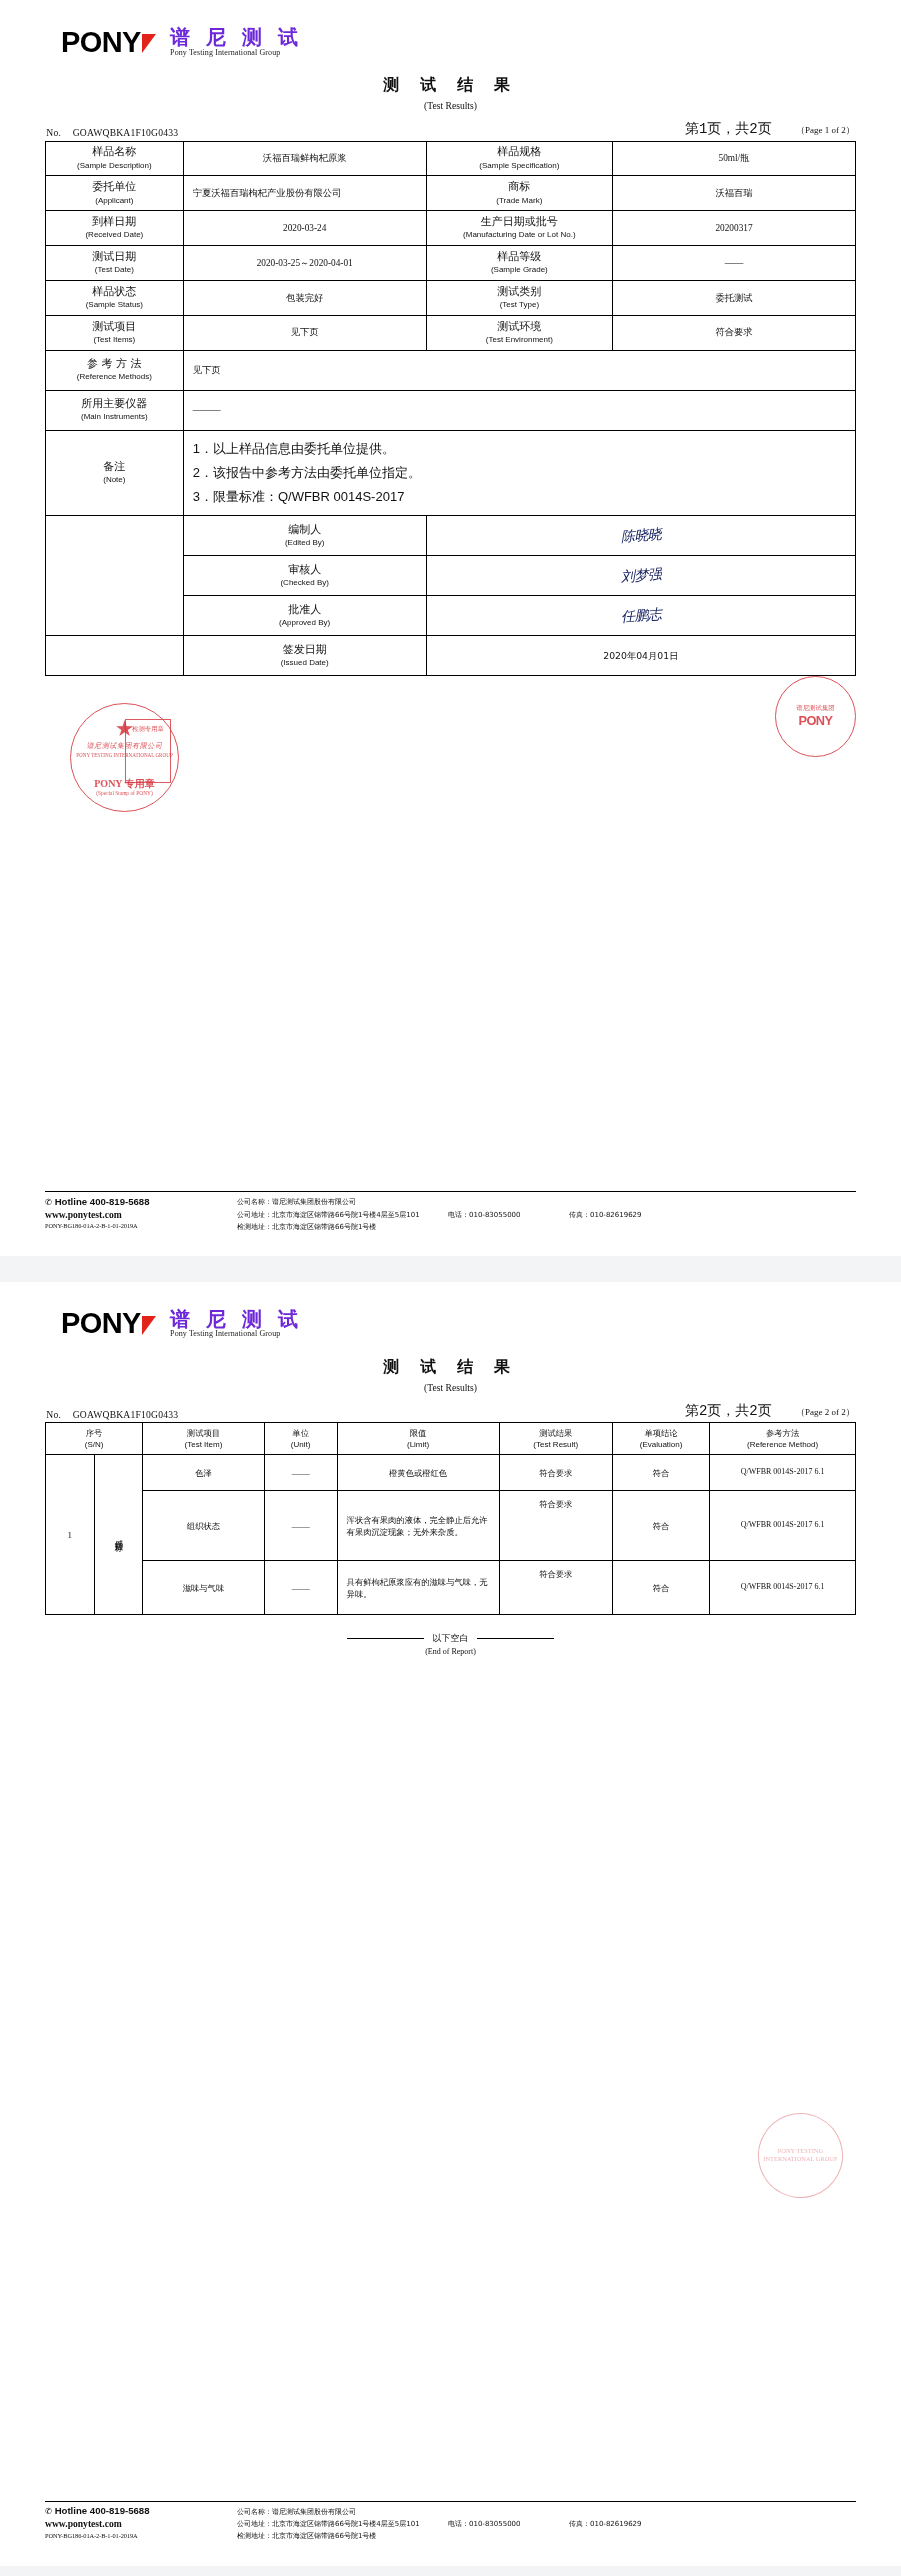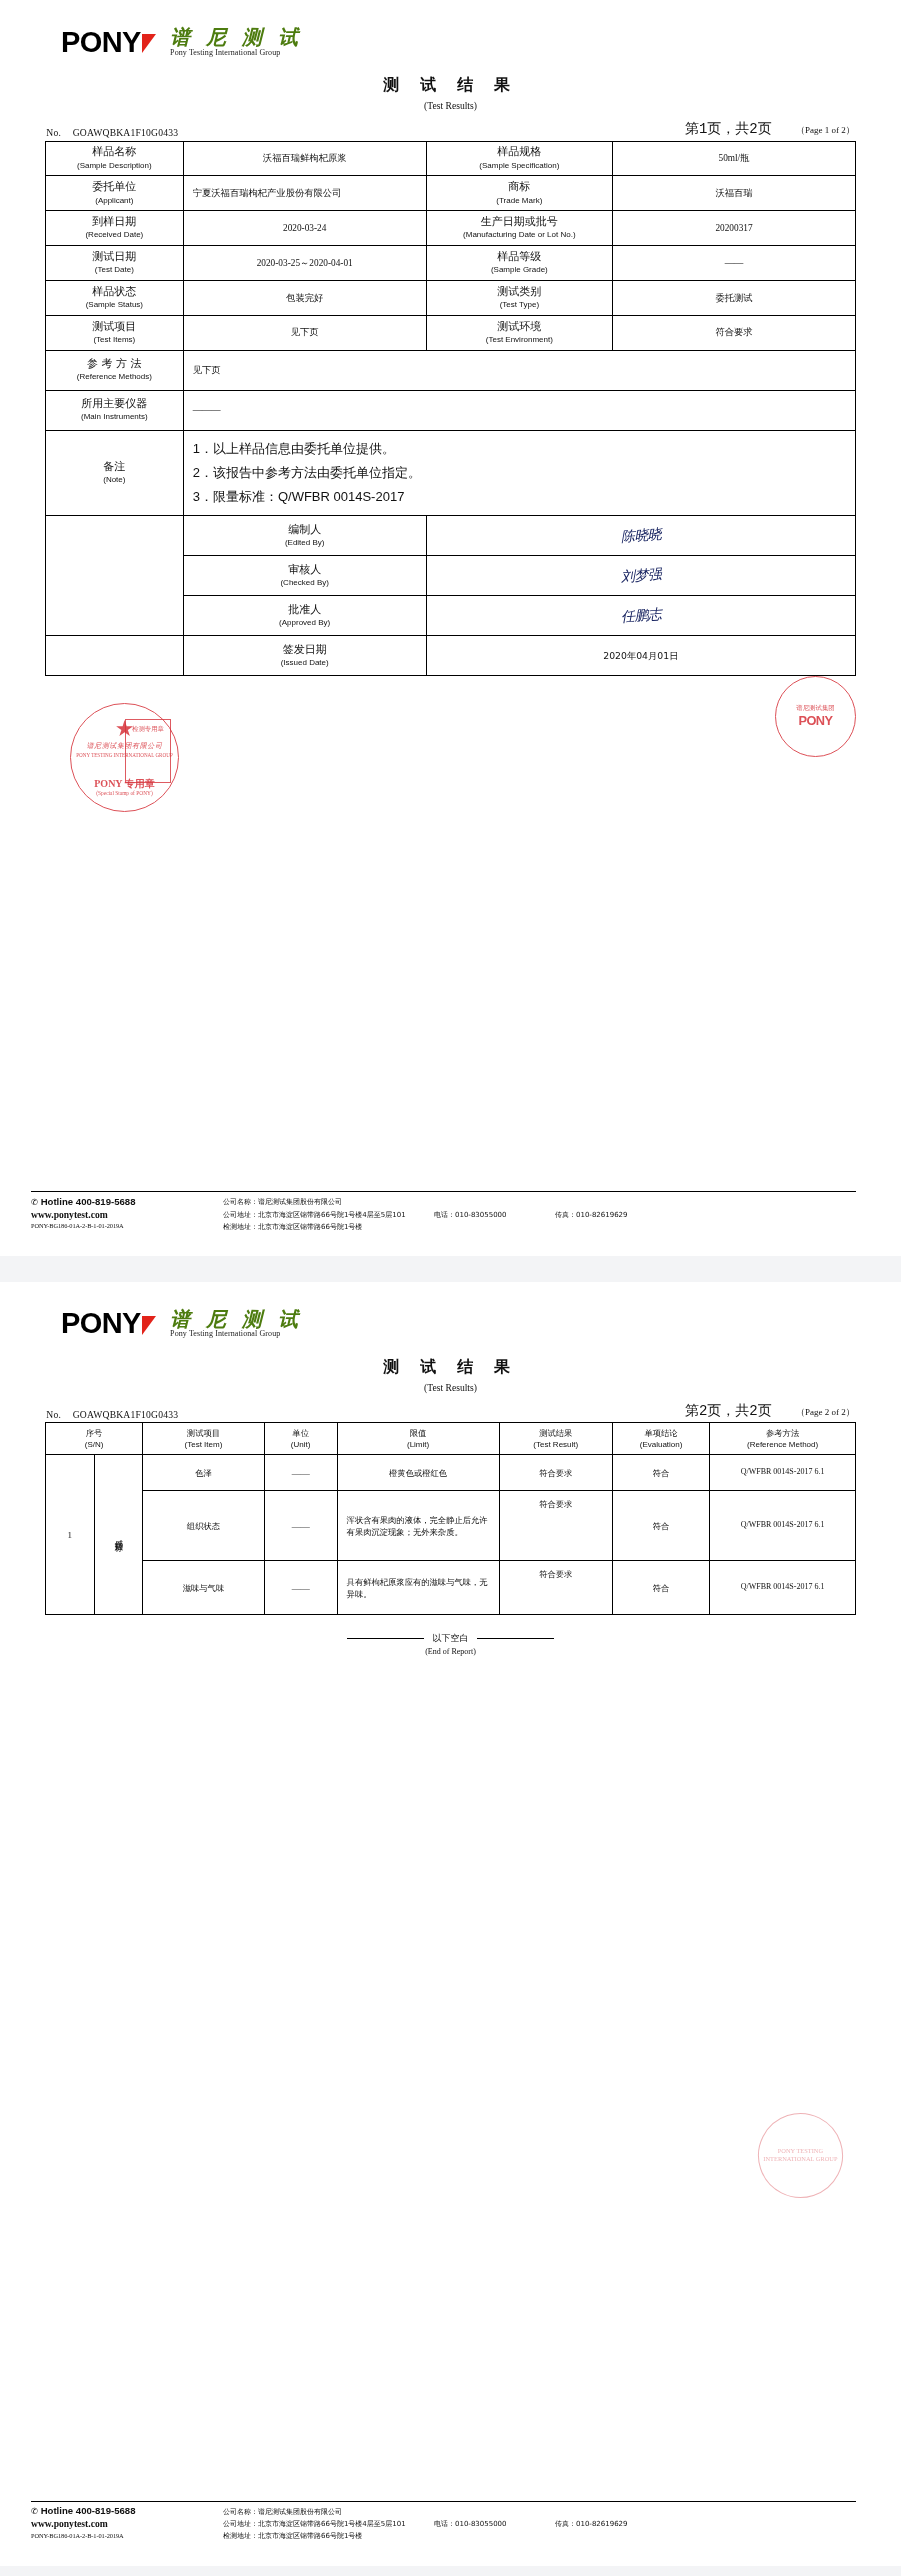--- a/index.html
+++ b/index.html
@@ -47,22 +47,21 @@
   }
   .logo-cn{
     margin-left:14px;
     line-height:1.05;
   }
   .logo-cn .cn{
     font-family:"DejaVu Sans","Liberation Sans",sans-serif;
     font-size:20px;
     font-weight:bold;
     letter-spacing:4.5px;
-    color:#4d7c0f;
-    font-style:italic;
+    color:#6d28d9;
   }
   .logo-cn .en{
     font-family:"Liberation Serif","DejaVu Serif",serif;
     font-size:8px;
     color:#222;
     letter-spacing:0.1px;
     margin-top:0.6px;
   }
 
   
@@ -218,21 +217,21 @@
     margin-top:16.6px;
     font-size:9px;
   }
   .endline .bar{display:inline-block;width:77px;border-top:0.6px solid #000;vertical-align:middle;margin:0 6.4px;}
   .endline .cnend{font-family:"DejaVu Sans","Liberation Sans",sans-serif;font-size:9px;}
   .endline .enend{display:block;font-size:8px;margin-top:1.9px;}
 
   
   .footer{
     position:absolute;
-    left:31px;right:45px;
+    left:45px;right:45px;
     bottom:23px;
   }
   .footer .sep{border-top:1px solid #000;margin-bottom:3.2px;}
   .footer-row{display:flex;align-items:flex-start;}
   .footer-left{width:192px;flex:none;}
   .footer-left .hot{
     font-family:"Liberation Sans","DejaVu Sans",sans-serif;
     font-weight:bold;font-size:9.6px;
   }
   .footer-left .web{

